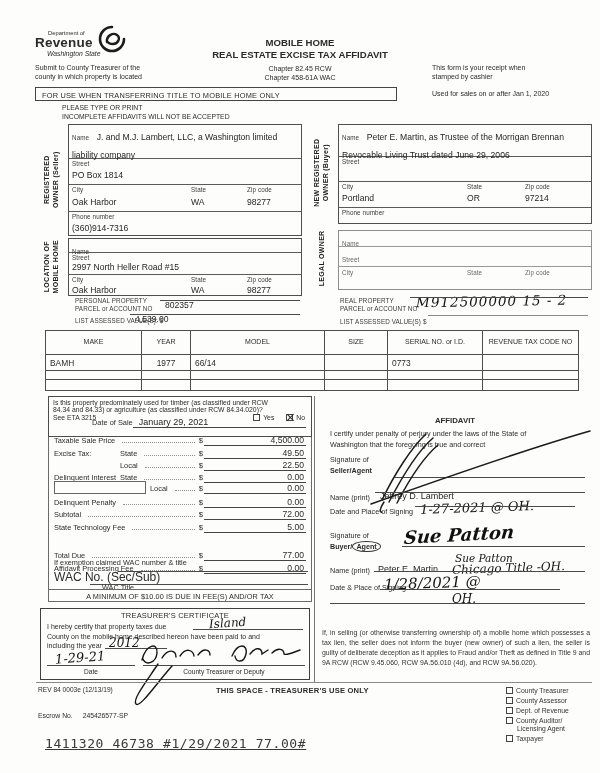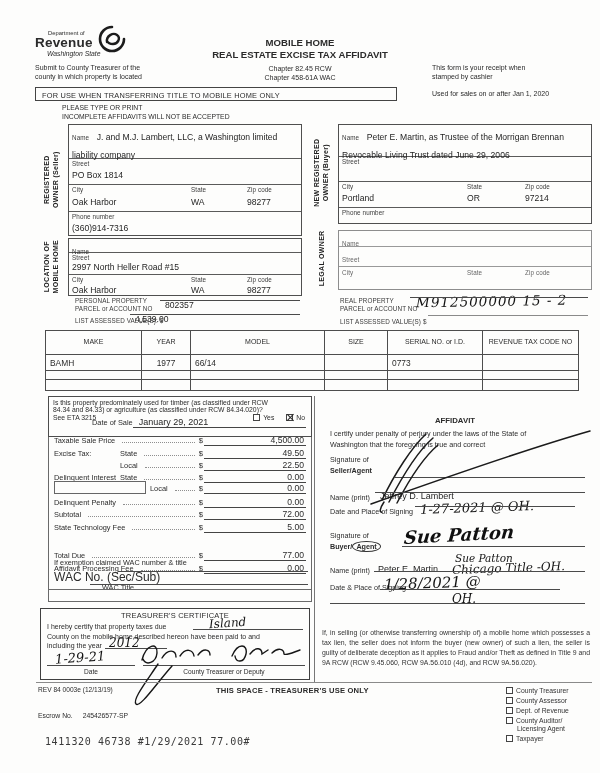--- a/index.html
+++ b/index.html
@@ -334,20 +334,21 @@
       <span class="cur">$</span>
     <span class="amt">77.00</span>
   </div>
 
   <div class="abs" style="left:54px; top:558px; font-size:7.3px;">If exemption claimed  WAC number &amp; title</div>
   <div class="abs" style="left:54px; top:570px; font-size:12px;">WAC No. (Sec/Sub)</div>
   <div class="ul" style="left:118px; top:571px; width:190px;"></div>
   <div class="abs" style="left:54px; top:583px; font-size:7.3px;margin-left:48px;">WAC Title</div>
   <div class="ul" style="left:90px; top:584px; width:218px;"></div>
   <div class="abs" style="left:48px; top:589px; width:264px; border-top:1px solid #6a6a6a;"></div>
+  <div class="abs ctr" style="left:48px; top:592px; width:264px; font-size:7.3px; letter-spacing:.1px;">A MINIMUM OF $10.00 IS DUE IN FEE(S) AND/OR TAX</div>
 
   <div class="abs" style="left:314px; top:396px; height:286px; border-left:1px solid #777;"></div>
 
   <div class="abs ctr b" style="left:318px; top:416px; width:274px; font-size:7.8px;">AFFIDAVIT</div>
   <div class="abs" style="left:330px; top:429px; font-size:7.2px;">I certify under penalty of perjury under the laws of the State of</div>
   <div class="abs" style="left:330px; top:440px; font-size:7.2px;">Washington that the foregoing is true and correct</div>
 
   <div class="abs" style="left:330px; top:455px; font-size:7.2px;">Signature of</div>
   <div class="abs b" style="left:330px; top:466px; font-size:7.2px;">Seller/Agent</div>
   <div class="ul" style="left:395px; top:477px; width:190px;"></div>
@@ -439,15 +440,15 @@
   <div class="copy-item" style="top:735px;">
     <span class="cb"></span>
     <span>Taxpayer</span>
   </div>
 
   <div class="abs" style="left:38px; top:712px; font-size:6.8px;">
     <span>Escrow No.</span>
     <span style="margin-left:8px;">245426577-SP</span>
   </div>
 
-  <div class="abs mono" style="left:45px; top:736px; font-size:10px; color:#3a3a3a; letter-spacing:.6px;">1411320 46738 #1/29/2021 77.00#</div>
+  <div class="abs mono" style="left:45px; top:736px; font-size:13px; color:#3a3a3a; letter-spacing:.6px;text-decoration:underline;">1411320 46738 #1/29/2021 77.00#</div>
 
 </div>
 
 </body></html>

